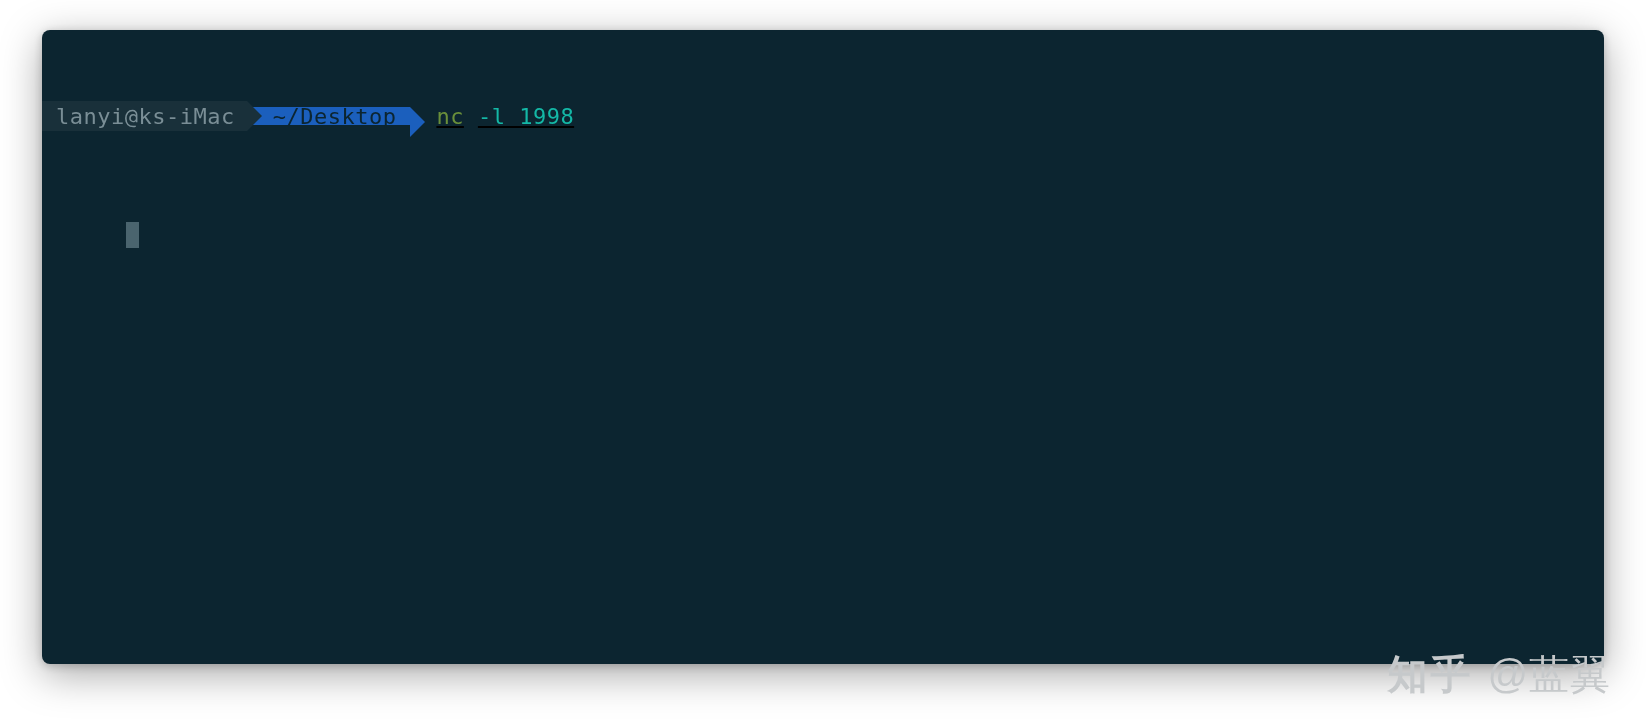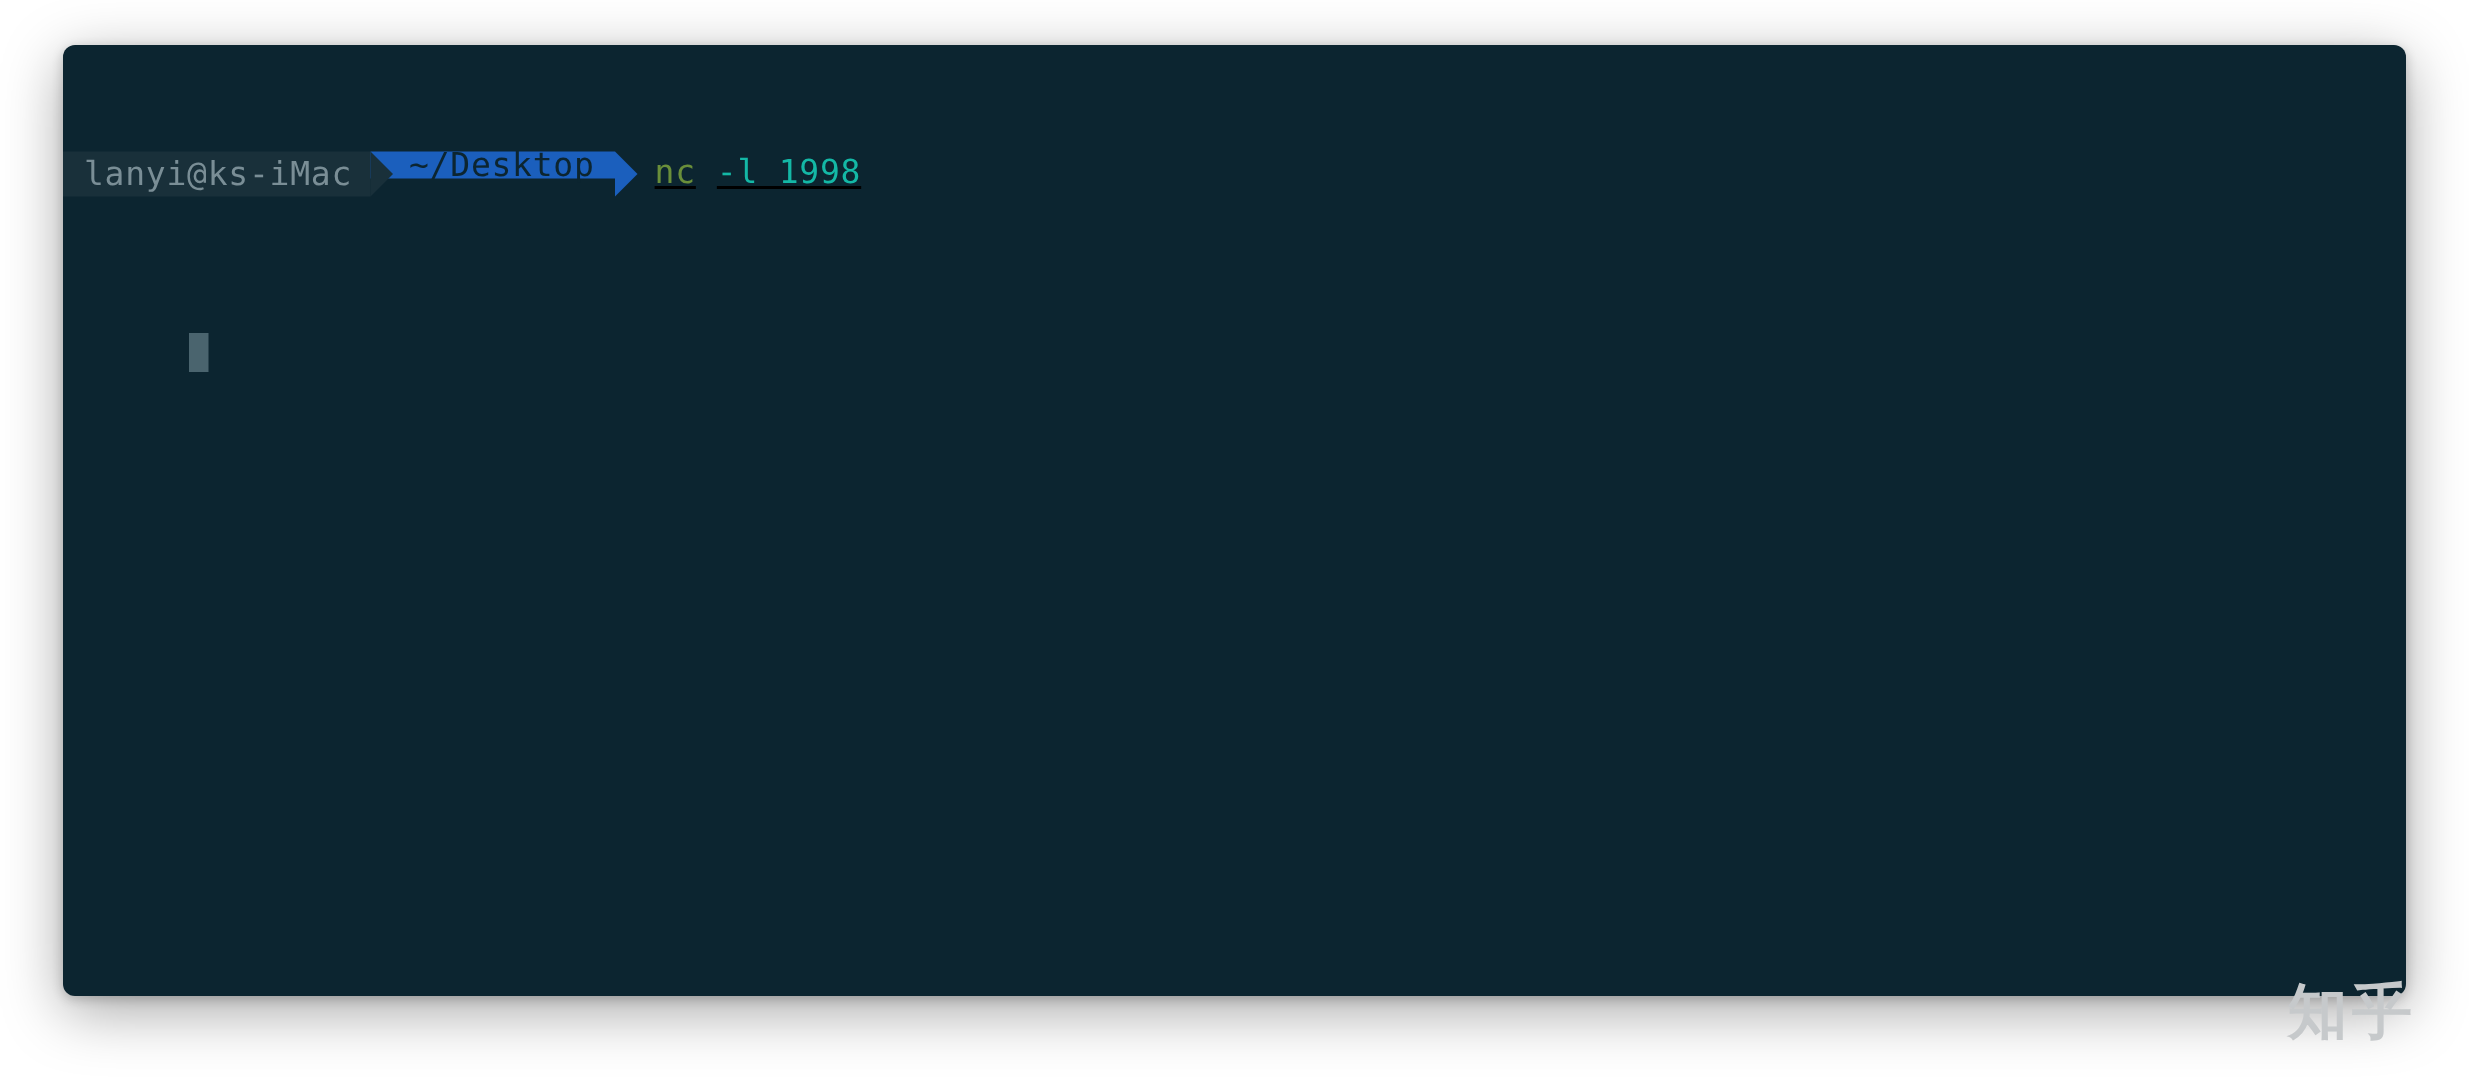--- a/index.html
+++ b/index.html
@@ -27,21 +27,21 @@
       overflow: hidden;
     }
     .terminal-content {
       padding: 12px 0 0 0;
       font-size: 22px;
       line-height: 1.35;
       white-space: pre;
     }
     .prompt-line {
       display: flex;
-      align-items: flex-start;
+      align-items: center;
       height: 30px;
     }
     .user-host-seg {
       background: #19303a;
       color: #7a8e96;
       padding: 2px 12px 2px 14px;
       position: relative;
       height: 30px;
       display: flex;
       align-items: center;
@@ -137,13 +137,14 @@
       </span>
     </div>
     <div class="cursor-line">
       <span class="cursor-block"></span>
     </div>
   </div>
 </div>
 
 <div class="watermark">
   <span class="zhihu-logo">知乎</span>
+  <span>@蓝翼</span>
 </div>
 
 </body></html>

